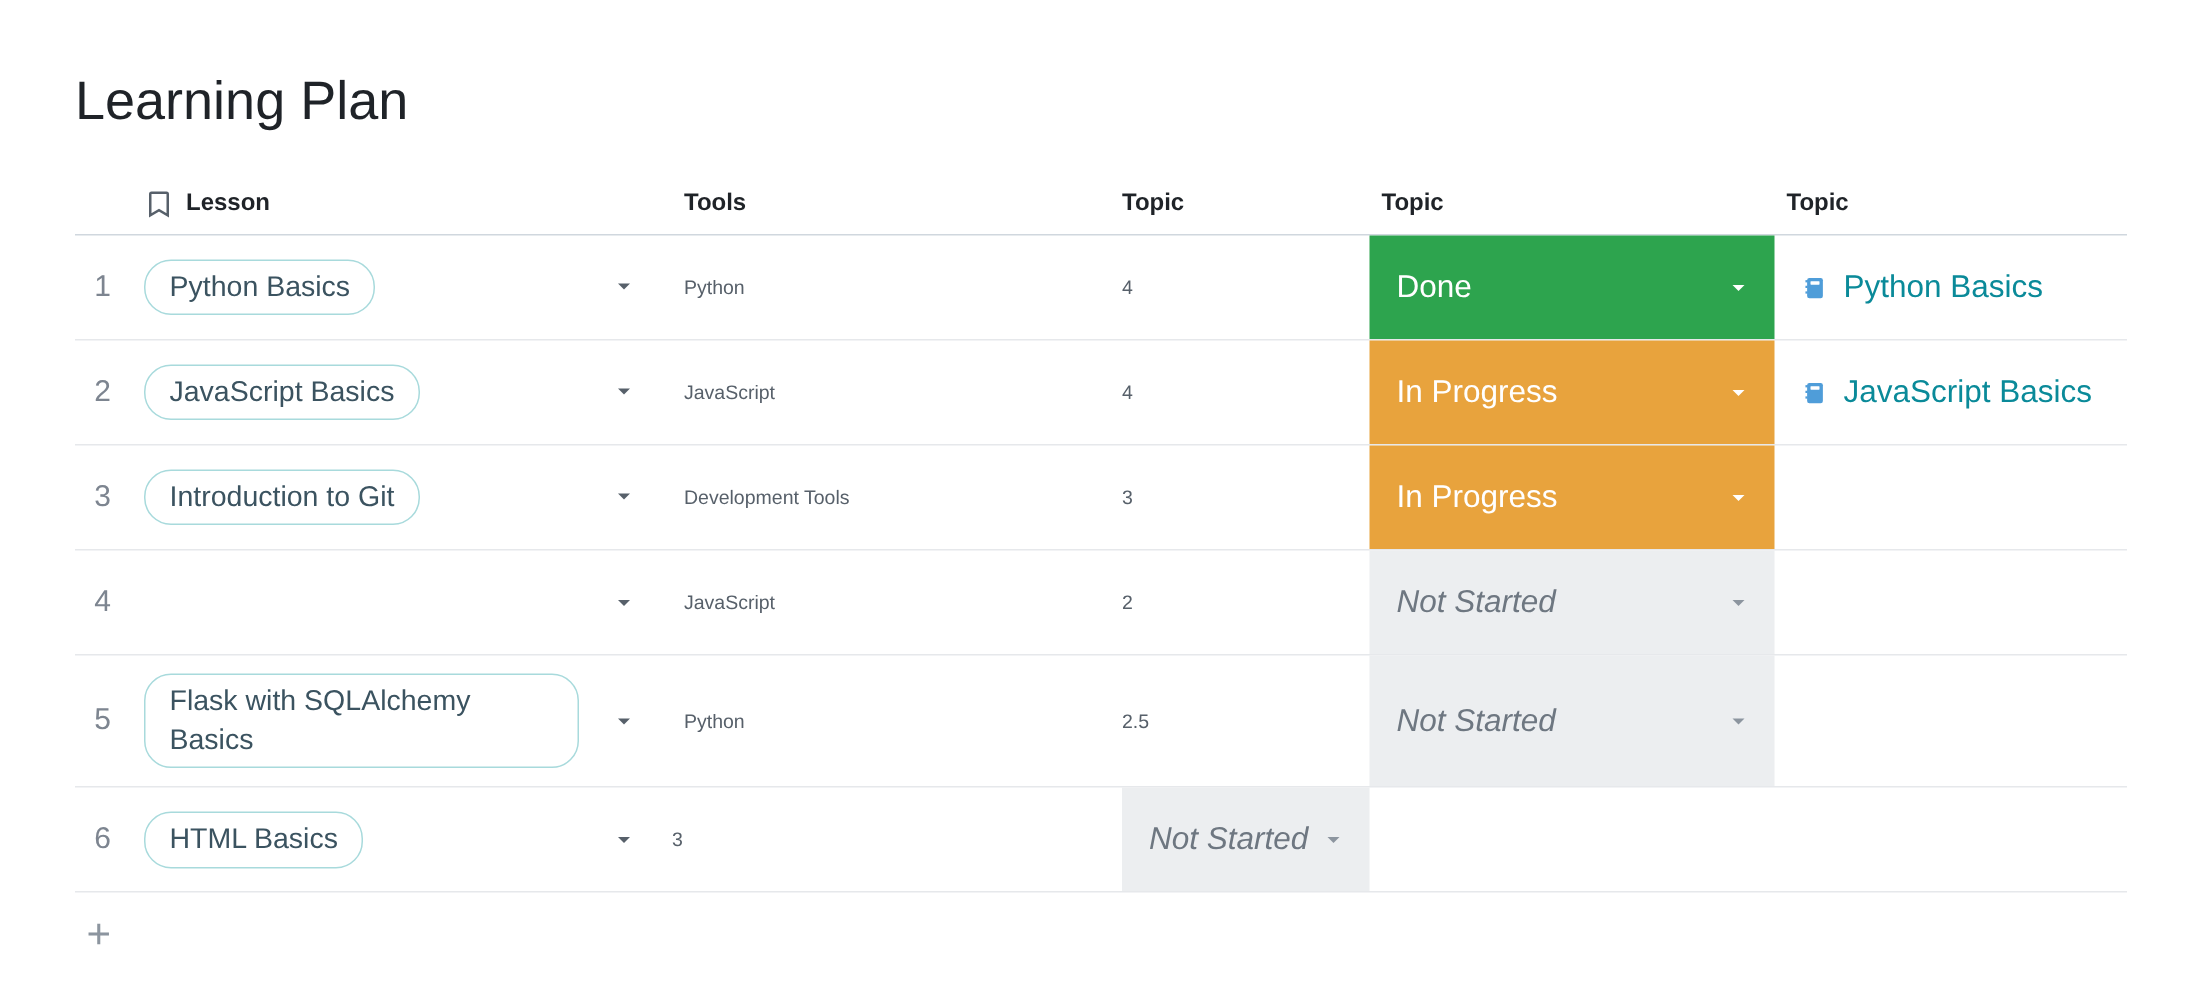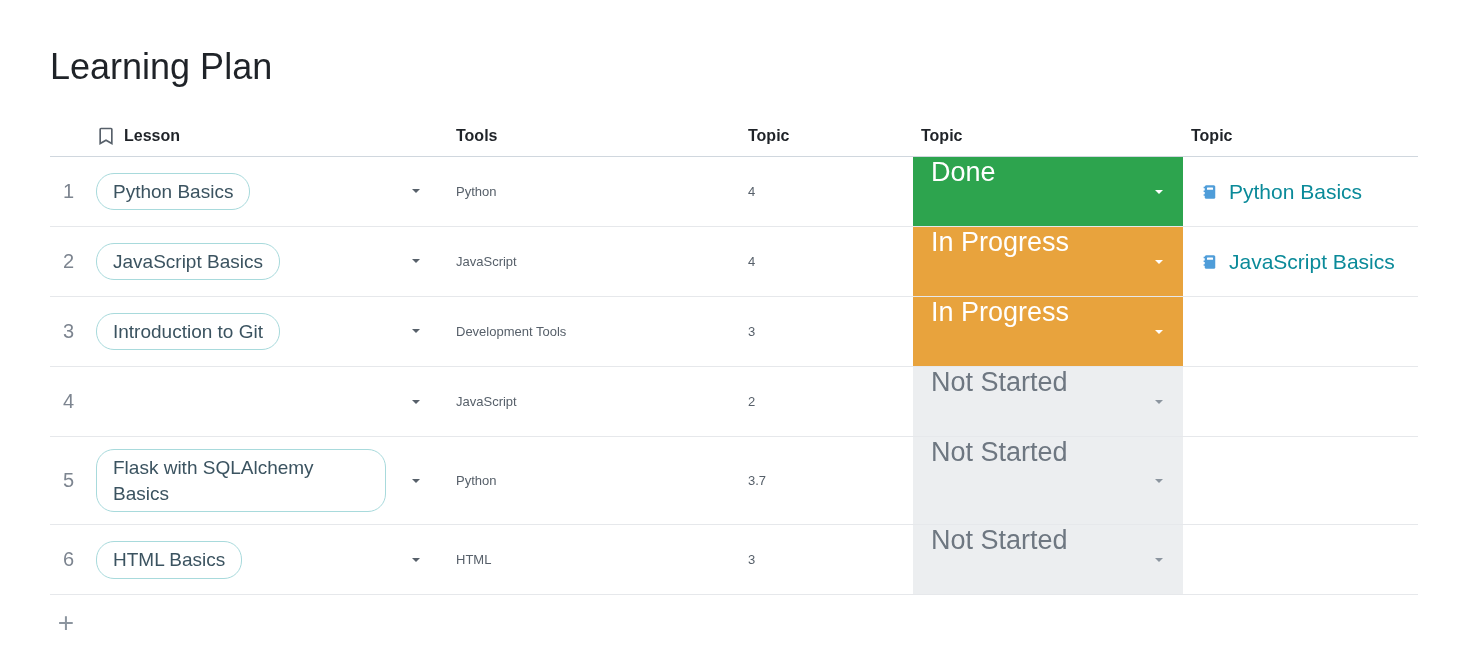--- a/index.html
+++ b/index.html
@@ -84,29 +84,31 @@
     .hours-cell { padding-left: 0; }
     .status-cell {
       height: 100%;
       display: flex;
       align-items: stretch;
       align-self: stretch;
     }
     .status-box {
       flex: 1;
       display: flex;
+      align-items: center;
       justify-content: space-between;
       padding: 0 18px;
-      font-size: 27px;
+      font-size: 21px;
       color: #fff;
       margin: -12px 0;
     }
     .status-box.not-started {
       background: #eceef0;
       color: #6e7781;
+      font-style: italic;
     }
     .status-caret {
       display: flex;
       align-items: center;
     }
     .binder-cell {
       display: flex;
       align-items: center;
       gap: 10px;
       padding: 0 18px;
@@ -290,21 +292,21 @@
     <div class="rownum">5</div>
     <div class="lesson-cell">
       <span class="lesson-pill">Flask with SQLAlchemy Basics</span>
       <span class="dropdown-caret">
         <svg width="12" height="12" viewBox="0 0 12 12">
               <path d="M2 4l4 4 4-4z" fill="#57606a"></path>
             </svg>
       </span>
     </div>
     <div class="topic-cell">Python</div>
-    <div class="hours-cell">3.7</div>
+    <div class="hours-cell">2.5</div>
     <div class="status-cell">
       <div class="status-box not-started" style="background: rgb(236, 238, 240);">
         <span>Not Started</span>
         <span class="status-caret">
           <svg width="12" height="12" viewBox="0 0 12 12">
                 <path class="caret-path" d="M2 4l4 4 4-4z" fill="#8c959f"></path>
               </svg>
         </span>
       </div>
     </div>
@@ -314,21 +316,20 @@
   <div class="data-row">
     <div class="rownum">6</div>
     <div class="lesson-cell">
       <span class="lesson-pill">HTML Basics</span>
       <span class="dropdown-caret">
         <svg width="12" height="12" viewBox="0 0 12 12">
               <path d="M2 4l4 4 4-4z" fill="#57606a"></path>
             </svg>
       </span>
     </div>
-    <div class="topic-cell">HTML</div>
     <div class="hours-cell">3</div>
     <div class="status-cell">
       <div class="status-box not-started" style="background: rgb(236, 238, 240);">
         <span>Not Started</span>
         <span class="status-caret">
           <svg width="12" height="12" viewBox="0 0 12 12">
                 <path class="caret-path" d="M2 4l4 4 4-4z" fill="#8c959f"></path>
               </svg>
         </span>
       </div>

